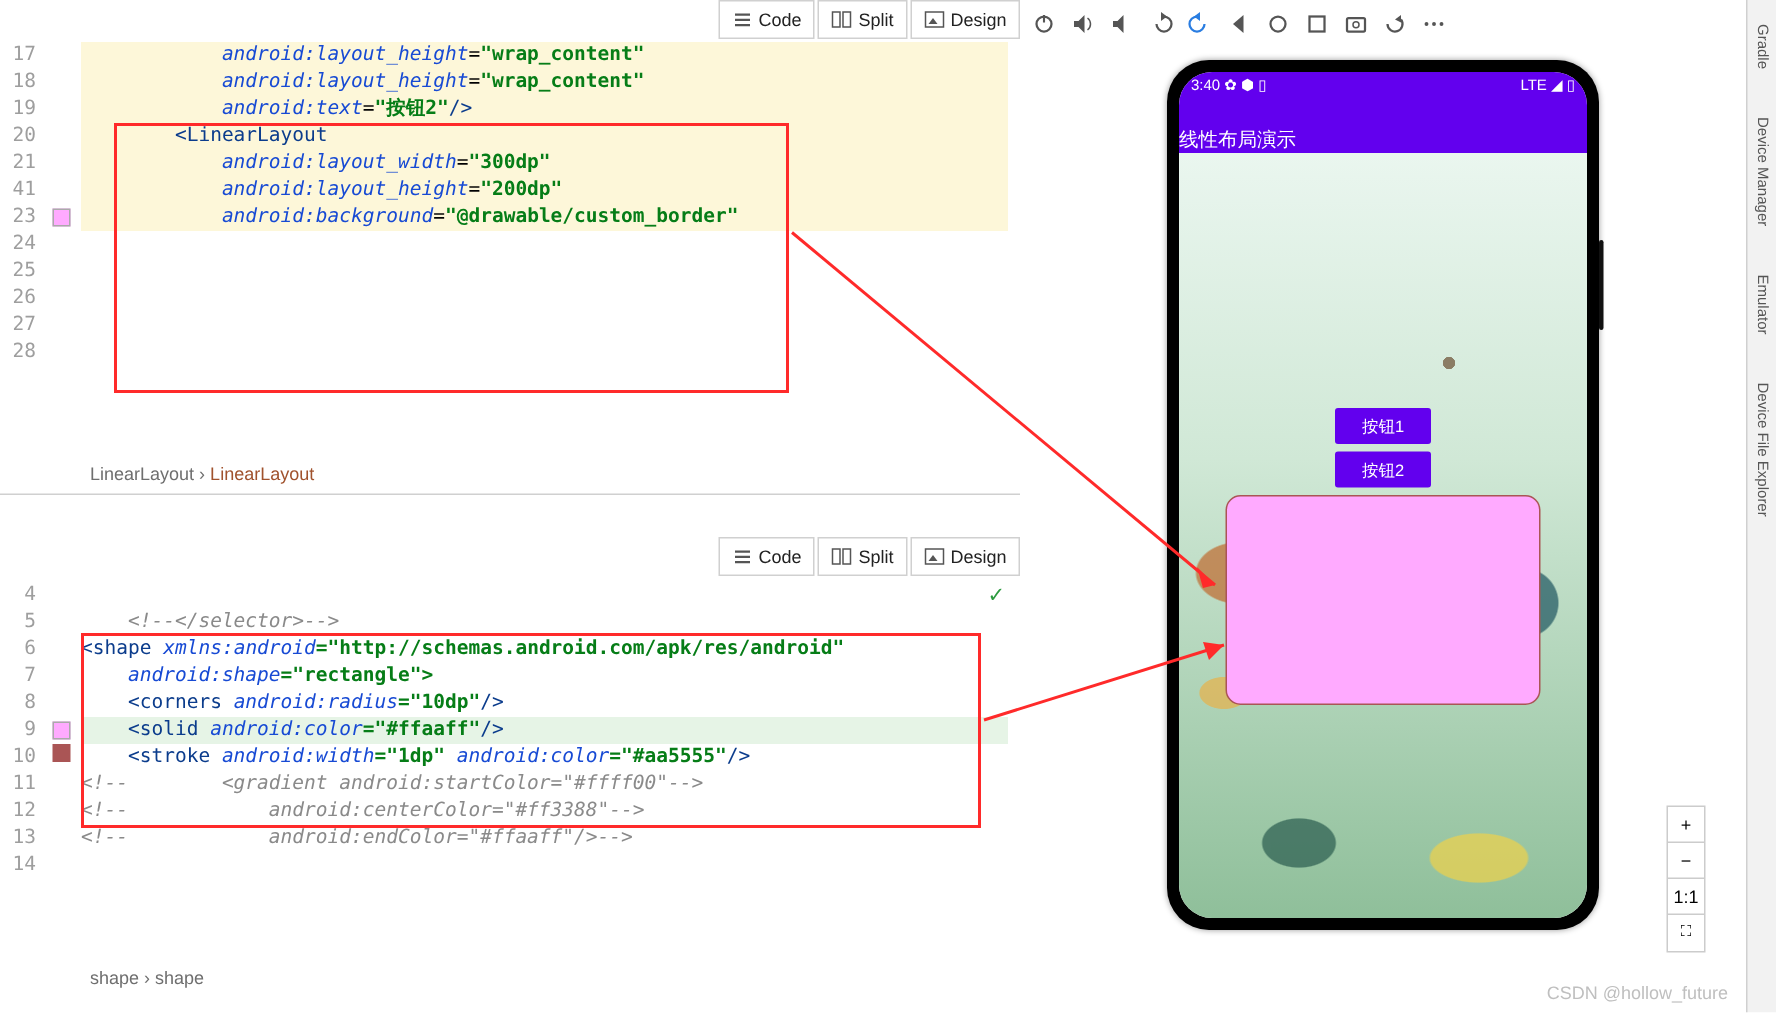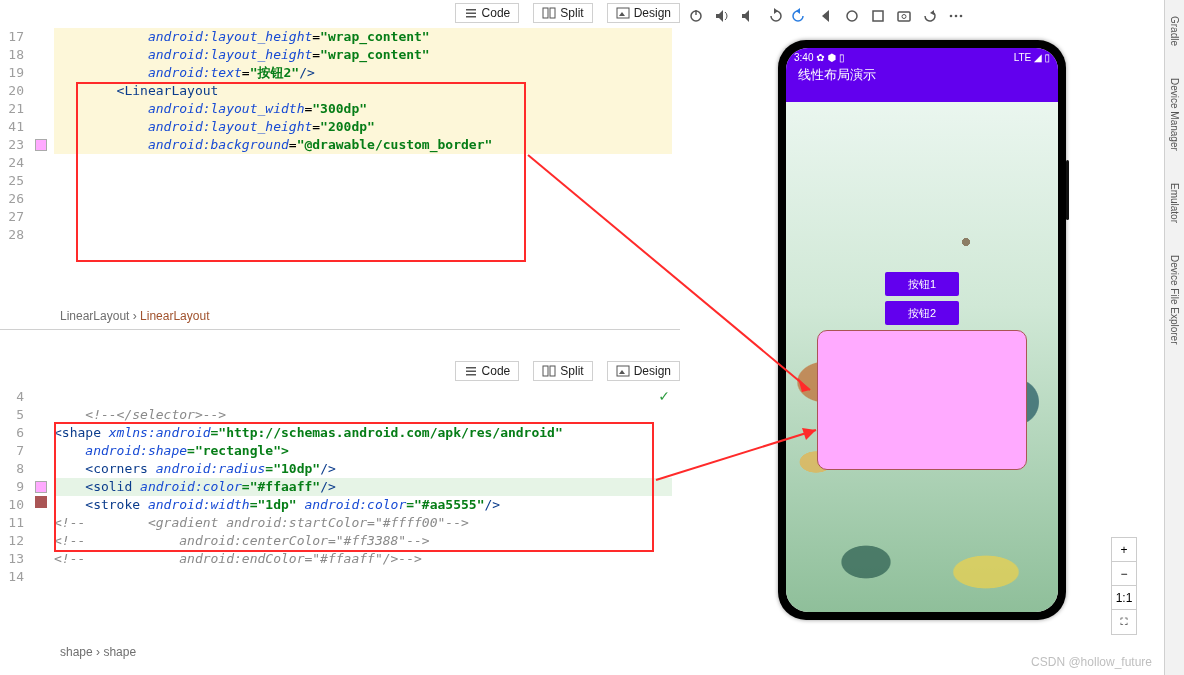--- a/index.html
+++ b/index.html
@@ -12,21 +12,21 @@
 
 
 .left { position:absolute; left:0; top:0; width:680px; height:675px; }
 .right { position:absolute; left:680px; top:0; width:485px; height:675px; }
 
 
 .pane-top { position:relative; height:330px; border-bottom:1px solid #d0d0d0; }
 .pane-bottom { position:relative; height:335px; }
 
 
-.design-tabs { position:absolute; top:0; right:0; height:26px; display:flex; align-items:center; gap:14px; background:#fff;padding-left:40px; }
+.design-tabs { position:absolute; top:0; right:0; height:26px; display:flex; gap:2px; background:#fff;padding-left:40px; }
 .dtab { display:flex; align-items:center; gap:4px; padding:2px 8px; border:1px solid #d0d0d0; color:#222; font-size:12px; cursor:pointer; }
 .dtab svg { width:14px; height:14px; }
 .warn-chip { display:flex; align-items:center; gap:4px; position:absolute; top:30px; right:30px; }
 .warn-icon { width:14px; height:14px; fill:#f2a300; }
 
 
 .gutter { position:absolute; left:0; top:28px; width:30px; bottom:28px; background:#fff; color:#9e9e9e; text-align:right; padding-right:6px; }
 .gutter div { height:18px; line-height:18px; }
 .markcol { position:absolute; left:30px; top:28px; width:22px; bottom:28px; }
 .markcol .sw { width:12px; height:12px; margin:3px auto; }
@@ -53,32 +53,32 @@
 
 
 .emu-tb { position:absolute; left:8px; top:6px; height:20px; display:flex; gap:10px; align-items:center; color:#4a4a4a; }
 .emu-tb svg { width:16px; height:16px; fill:#555; cursor:pointer; }
 
 
 .phone { position:absolute; left:98px; top:40px; width:288px; height:580px; background:#000; border-radius:28px; box-shadow:0 0 4px rgba(0,0,0,.4); }
 .phone .btn-r { position:absolute; right:-3px; top:120px; width:3px; height:60px; background:#111; border-radius:2px; }
 .screen { position:absolute; left:8px; top:8px; right:8px; bottom:8px; background:#fff; border-radius:22px; overflow:hidden; }
 .statusbar { height:18px; background:#6200ee; color:#fff; font-size:10px; display:flex; justify-content:space-between; padding:0 8px; align-items:center; }
-.appbar { height:36px; background:#6200ee; color:#fff; font-size:13px; display:flex; align-items:flex-start; padding-left:12px; }
+.appbar { height:36px; background:#6200ee; color:#fff; font-size:13px; display:flex; align-items:flex-end; }
 .content { position:relative; height:calc(100% - 54px); background:linear-gradient(180deg,#eaf6ef 0%, #d0e8d6 40%, #8fbf9a 100%); overflow:hidden; }
 .content::before { content:""; position:absolute; inset:0; background:
   radial-gradient(ellipse 40px 26px at 30px 360px,#e8b24a 40%,transparent 42%),
   radial-gradient(ellipse 70px 50px at 40px 280px,#c06a2e 40%,transparent 42%),
   radial-gradient(ellipse 56px 56px at 230px 300px,#1e5560 40%,transparent 42%),
   radial-gradient(circle 10px at 180px 140px,#6b4f32 40%,transparent 42%),
   radial-gradient(ellipse 80px 40px at 200px 470px,#f0d24a 40%,transparent 42%),
   radial-gradient(ellipse 60px 40px at 80px 460px,#2a5c4f 40%,transparent 42%);
   opacity:.7;
 }
-.abtn { position:relative; display:block; margin:5px auto 0; width:74px; height:24px; background:#6200ee; color:#fff; font-size:11px; border:none; border-radius:2px; }
+.abtn { position:relative; display:block; margin:5px auto 0; width:64px; height:24px; background:#6200ee; color:#fff; font-size:11px; border:none; border-radius:2px; }
 .pinkbox { position:relative; margin:5px auto 0; width:210px; height:140px; background:#ffaaff; border:1px solid #aa5555; border-radius:10px; }
 .content .abtn:first-of-type { margin-top:170px; }
 
 
 .zoom { position:absolute; right:28px; bottom:40px; width:26px; background:#fff; border:1px solid #ccc; font-size:12px; text-align:center; }
 .zoom div { height:24px; line-height:24px; border-bottom:1px solid #ccc; cursor:pointer; }
 .zoom div:last-child { border:none; font-size:10px; }
 
 .watermark { position:absolute; right:32px; bottom:6px; color:#bfbfbf; font-size:12px; }
 

